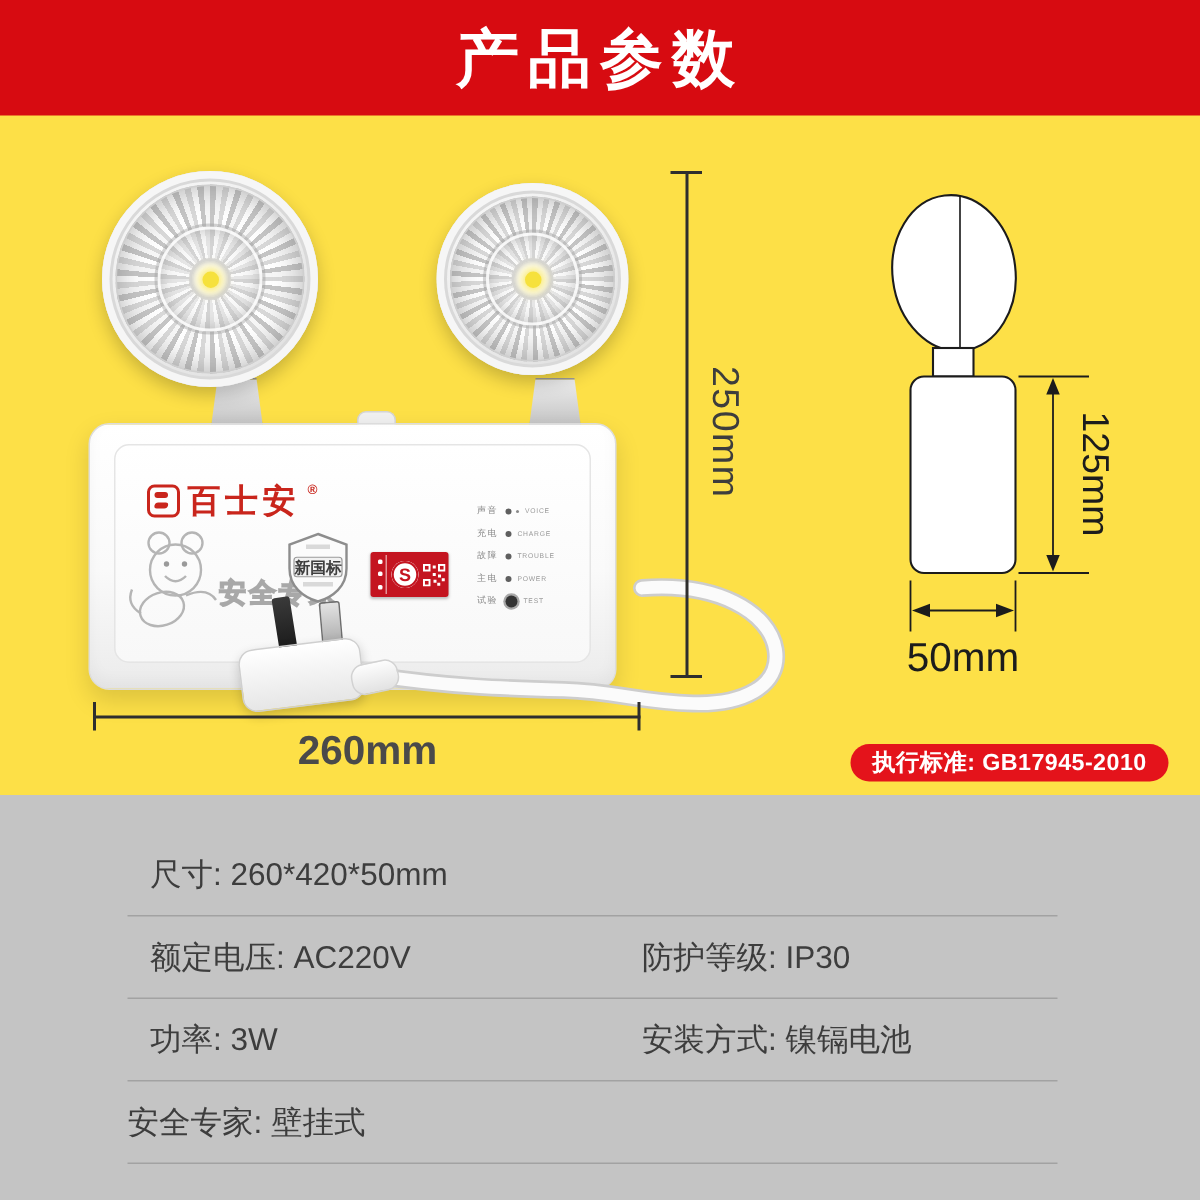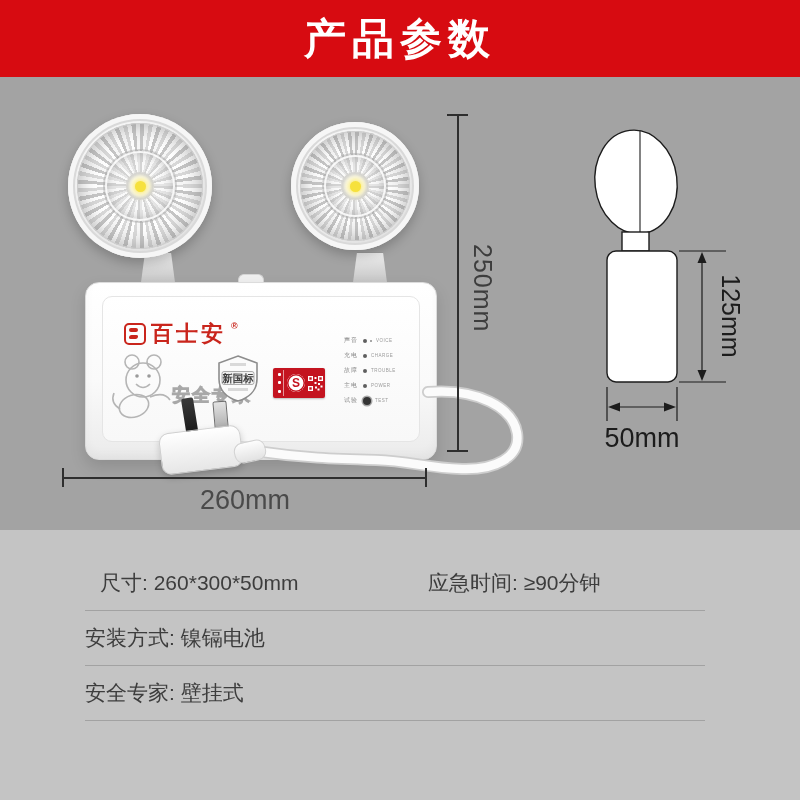--- a/index.html
+++ b/index.html
@@ -1,16 +1,16 @@
 <!DOCTYPE html>
 <html><head>
 <meta charset="utf-8">
 <style>
   html,body{margin:0;padding:0;background:#fff;}
-  .stage{position:relative;width:800px;height:800px;background:#a3a3a3;overflow:hidden;
+  .stage{position:relative;width:800px;height:800px;background:#fde047;overflow:hidden;
          font-family:"Liberation Sans","DejaVu Sans",sans-serif;}
 
   
   .banner{position:absolute;left:0;top:0;width:800px;height:77px;background:#d70b11;
           display:flex;align-items:center;justify-content:center;}
   .banner .title{color:#ffffff;font-size:42px;font-weight:700;letter-spacing:6px;}
 
   
   .head{position:absolute;border-radius:50%;}
   .head.left{left:68px;top:114px;width:144px;height:144px;}
@@ -30,21 +30,21 @@
       border-radius:50%;background:#f6e13c;box-shadow:0 0 7px 2px rgba(246,225,60,.85);}
 
   .bracket{position:absolute;width:34px;height:36px;top:252px;
       background:linear-gradient(180deg,#ededed,#bdbdbd);border:1px solid #9d9d9d;border-radius:3px;
       clip-path:polygon(14% 0,86% 0,100% 100%,0 100%);}
   .bracket.left{left:140px;} .bracket.right{left:352px;}
 
   
   .body-bump{position:absolute;left:238px;top:274px;width:24px;height:10px;background:#f0f0f0;
       border:1px solid #d5d5d5;border-bottom:none;border-radius:6px 6px 0 0;}
-  .body-main{position:absolute;left:85px;top:282px;width:350px;height:176px;border-radius:14px;
+  .body-main{position:absolute;left:59px;top:282px;width:350px;height:176px;border-radius:14px;
       background:linear-gradient(180deg,#ffffff 0%,#fafafa 55%,#ebebeb 100%);
       border:1px solid #dcdcdc;box-shadow:0 7px 16px rgba(0,0,0,.13), inset 0 -5px 10px rgba(0,0,0,.04);}
   .body-panel{position:absolute;left:16px;top:13px;right:16px;bottom:17px;border:1px solid #e5e5e5;
       border-radius:10px;background:linear-gradient(180deg,#ffffff,#f8f8f8);}
 
   .brand{position:absolute;left:38px;top:40px;display:flex;align-items:flex-start;gap:5px;}
   .brand .mark{width:18px;height:18px;border:2.5px solid #c9251c;border-radius:5px;position:relative;}
   .brand .mark::before{content:"";position:absolute;left:3px;top:3px;width:9px;height:4px;background:#c9251c;border-radius:2px;}
   .brand .mark::after{content:"";position:absolute;left:3px;top:10px;width:9px;height:4px;background:#c9251c;border-radius:2px;transform:skewX(-14deg);}
   .brand .name{color:#c9251c;font-size:22px;font-weight:800;letter-spacing:3px;line-height:22px;}
@@ -82,21 +82,21 @@
   
   .dim{position:absolute;background:#2e2e2e;}
   .dim-vline{left:457px;top:115px;width:2px;height:337px;}
   .dim-vcap-top{left:447px;top:114px;width:21px;height:2px;}
   .dim-vcap-bot{left:447px;top:450px;width:21px;height:2px;}
   .dim-hline{left:63px;top:477px;width:364px;height:2px;}
   .dim-htick-l{left:62px;top:468px;width:2px;height:19px;}
   .dim-htick-r{left:425px;top:468px;width:2px;height:19px;}
   .label-250{position:absolute;left:468px;top:244px;writing-mode:vertical-rl;text-orientation:mixed;
       font-size:25px;color:#3d3d3d;letter-spacing:1px;}
-  .label-260{position:absolute;left:165px;top:485px;width:160px;text-align:center;font-size:27px;color:#4a4a4a;}
+  .label-260{position:absolute;left:165px;top:485px;width:160px;text-align:center;font-size:27px;color:#4a4a4a;font-weight:bold;}
 
   
   .side-svg{position:absolute;left:560px;top:110px;}
 
   
   .std-badge{position:absolute;left:567px;top:496px;width:212px;height:25px;background:#e4131b;border-radius:13px;
       color:#ffffff;font-weight:700;font-size:15.5px;display:flex;align-items:center;justify-content:center;letter-spacing:.3px;}
 
   
   .spec-table{position:absolute;left:0;top:530px;width:800px;height:270px;background:#c4c4c4;
@@ -262,27 +262,32 @@
     <g fill="#1c1c1c">
       <polygon points="137.5,153 146.5,153 142,142"></polygon>
       <polygon points="137.5,260 146.5,260 142,271"></polygon>
       <polygon points="60,292.5 60,301.5 48,297"></polygon>
       <polygon points="104,292.5 104,301.5 116,297"></polygon>
     </g>
     <text x="162" y="206" transform="rotate(90 162 206)" text-anchor="middle" font-size="25" fill="#1c1c1c" font-family="Liberation Sans, DejaVu Sans, sans-serif">125mm</text>
     <text x="82" y="337" text-anchor="middle" font-size="27" fill="#1c1c1c" font-family="Liberation Sans, DejaVu Sans, sans-serif">50mm</text>
   </svg>
 
+  <div class="std-badge">执行标准: GB17945-2010</div>
 
   <div class="spec-table">
     <div class="spec-row">
-      <div class="cell-left">尺寸: 260*300*50mm</div>
-      <div class="cell-right">应急时间: ≥90分钟</div>
-    </div>
-    <div class="spec-row">
+      <div class="cell-left">尺寸: 260*420*50mm</div>
+    </div>
+    <div class="spec-row">
+      <div class="cell-left">额定电压: AC220V</div>
+      <div class="cell-right">防护等级: IP30</div>
+    </div>
+    <div class="spec-row">
+      <div class="cell-left">功率: 3W</div>
       <div class="cell-right">安装方式: 镍镉电池</div>
     </div>
     <div class="spec-row">
       <div class="cell-right">安全专家: 壁挂式</div>
     </div>
   </div>
 
 </div>
 
 </body></html>

